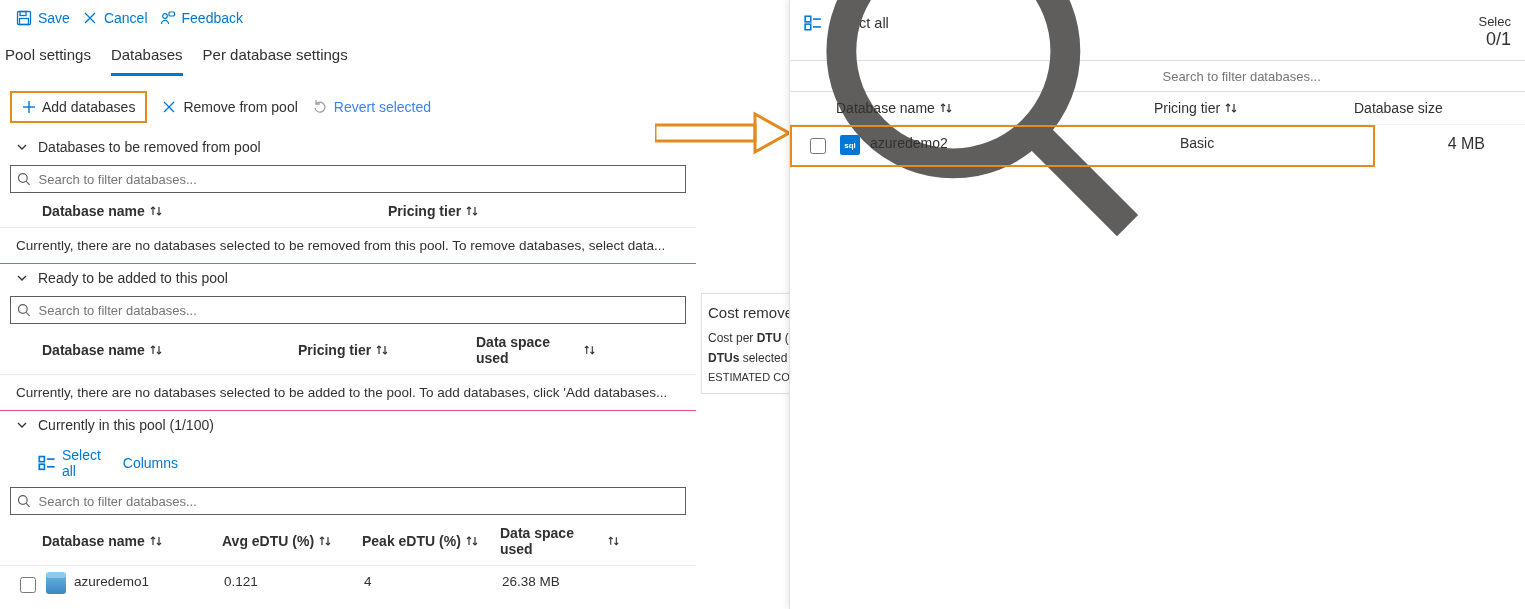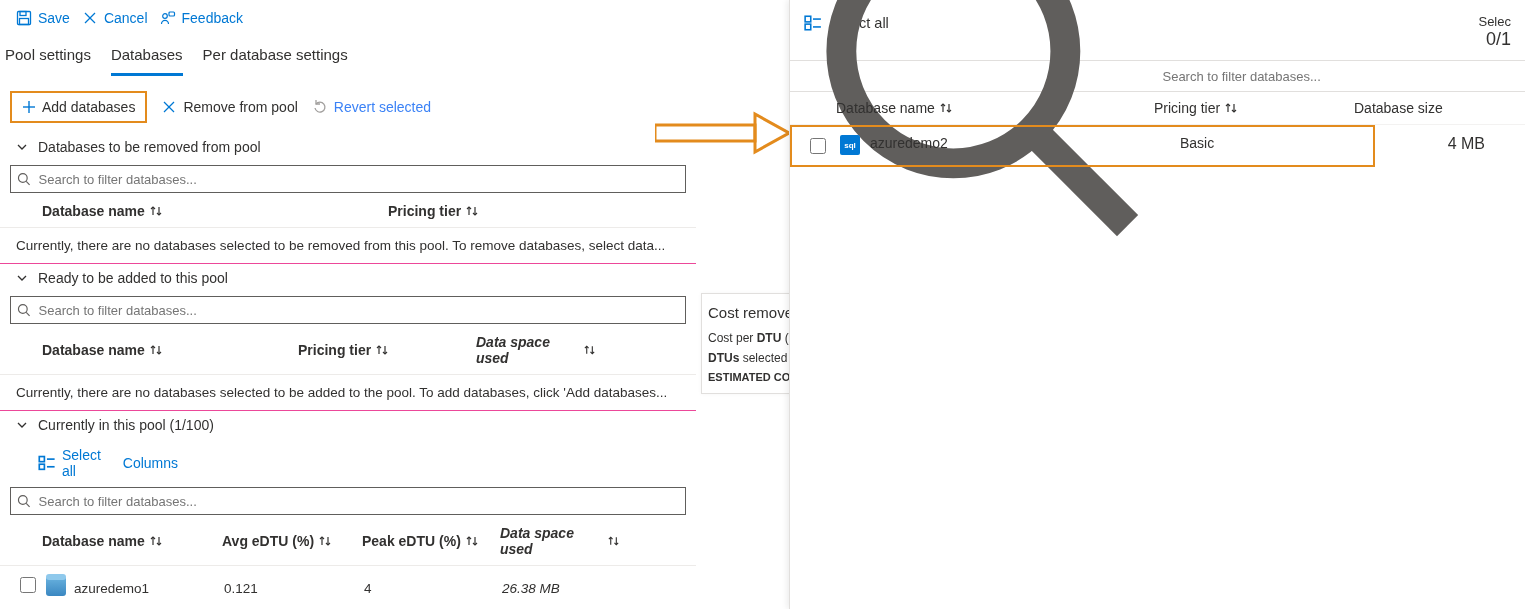--- a/index.html
+++ b/index.html
@@ -21,29 +21,29 @@
   .section-header svg.chev { width:12px; height:12px; }
   .searchbox { margin:4px 10px 2px 10px; border:1px solid #605e5c; height:28px; display:flex; align-items:center; padding:0 6px; gap:6px;}
   .searchbox input { border:none; outline:none; font-size:13px; width:100%; color:#605e5c;}
   .searchbox svg { width:14px; height:14px; stroke:#605e5c; fill:none;}
   .col-head { display:flex; align-items:center; padding:8px 10px 8px 16px; font-size:14px; font-weight:600; color:#323130; border-bottom:1px solid #edebe9;}
   .col-head .col { display:flex; align-items:center; gap:4px;}
   .sort-ic { width:14px; height:14px;}
   .empty-row { padding:10px 16px; font-size:13.5px; color:#323130; border-bottom:1px solid #ec4899; white-space:nowrap; overflow:hidden; text-overflow:ellipsis;}
   .small-toolbar { display:flex; gap:16px; padding:8px 16px 4px 38px; font-size:14px;}
   .small-toolbar .sm { display:flex; align-items:center; gap:6px; color:#0078d4; cursor:pointer;}
-  .data-row { display:flex; align-items:flex-end; padding:8px 10px 8px 16px; font-size:13.5px;}
+  .data-row { display:flex; align-items:flex-start; padding:8px 10px 8px 16px; font-size:13.5px;}
   .data-row input[type=checkbox]{ width:16px; height:16px; margin-right:10px;}
   .db-icon { width:20px; height:20px; display:inline-block; margin-right:8px; background: linear-gradient(#6bb4e0,#3a87c1); border-radius:3px; position:relative;}
   .db-icon::before { content:""; position:absolute; top:-2px; left:0; right:0; height:6px; background:#8fc9ec; border-radius:3px;}
   
   .cost-panel { position:absolute; left:701px; top:293px; width:95px; background:#fff; border:1px solid #e1dfdd; font-size:12px; padding:10px 6px; box-shadow:0 0 4px rgba(0,0,0,0.04); overflow:hidden;}
   .cost-panel .t1 { font-size:15px; margin-bottom:10px; white-space:nowrap;}
   .cost-panel .r { white-space:nowrap; margin-bottom:6px;}
-  .cost-panel .est { font-weight:700; font-size:11px; margin-top:6px; white-space:nowrap;}
+  .cost-panel .est { font-weight:400; font-size:11px; margin-top:6px; white-space:nowrap;}
   
   .flyout { position:absolute; left:789px; top:0; right:0; bottom:0; background:#fff; border-left:1px solid #e1dfdd; box-shadow:-2px 0 6px rgba(0,0,0,0.08);}
   .fly-top { display:flex; justify-content:space-between; align-items:flex-start; padding:14px 14px 6px 14px;}
   .sel-all { display:flex; align-items:center; gap:8px; font-size:14.5px; color:#323130; cursor:pointer;}
   .sel-all svg { width:18px; height:18px; stroke:#0078d4;}
   .sel-count { text-align:right; font-size:13px; color:#323130;}
   .sel-count .lbl { display:block;}
   .sel-count .val { font-size:18px;}
   .fly-search { margin:4px 0 0 0; border-top:1px solid #e1dfdd; border-bottom:1px solid #e1dfdd; height:32px; display:flex; align-items:center; padding:0 14px; gap:8px;}
   .fly-search input { border:none; outline:none; font-size:13px; width:100%; color:#605e5c;}
@@ -52,21 +52,21 @@
   .fly-row-wrap { border:2px solid #e38b1d; margin:0 150px 0 0; position:relative;}
   .fly-row { display:flex; padding:8px 14px; font-size:14px;}
   .fly-row input[type=checkbox]{ width:16px; height:16px; margin-right:14px;}
   .sql-icon { width:20px; height:20px; background:#0078d4; color:#fff; font-size:8px; font-weight:bold; display:flex; align-items:center; justify-content:center; border-radius:2px; margin-right:10px;}
   .arrow { position:absolute; left:655px; top:110px; width:135px; height:46px;}
   .cb-placeholder { width:26px; }
   .w-name1 { flex:0 0 346px;}
   .w-tier1 { flex:0 0 206px;}
   .w-name2 { flex:0 0 256px;}
   .w-tier2 { flex:0 0 178px;}
-  .w-space { flex:0 0 120px;font-style:italic;}
+  .w-space { flex:0 0 120px;}
   .w-name3 { flex:0 0 180px;}
   .w-avg  { flex:0 0 140px;}
   .w-peak { flex:0 0 138px;}
   .fw-name { flex:0 0 350px; padding-left:32px;}
   .fw-tier { flex:0 0 200px;}
   .fw-size-head { flex:0 0 120px;}
   .fw-size { flex:0 0 120px; text-align:left; position:absolute; right:40px;}
 </style>
 </head>
 <body>

